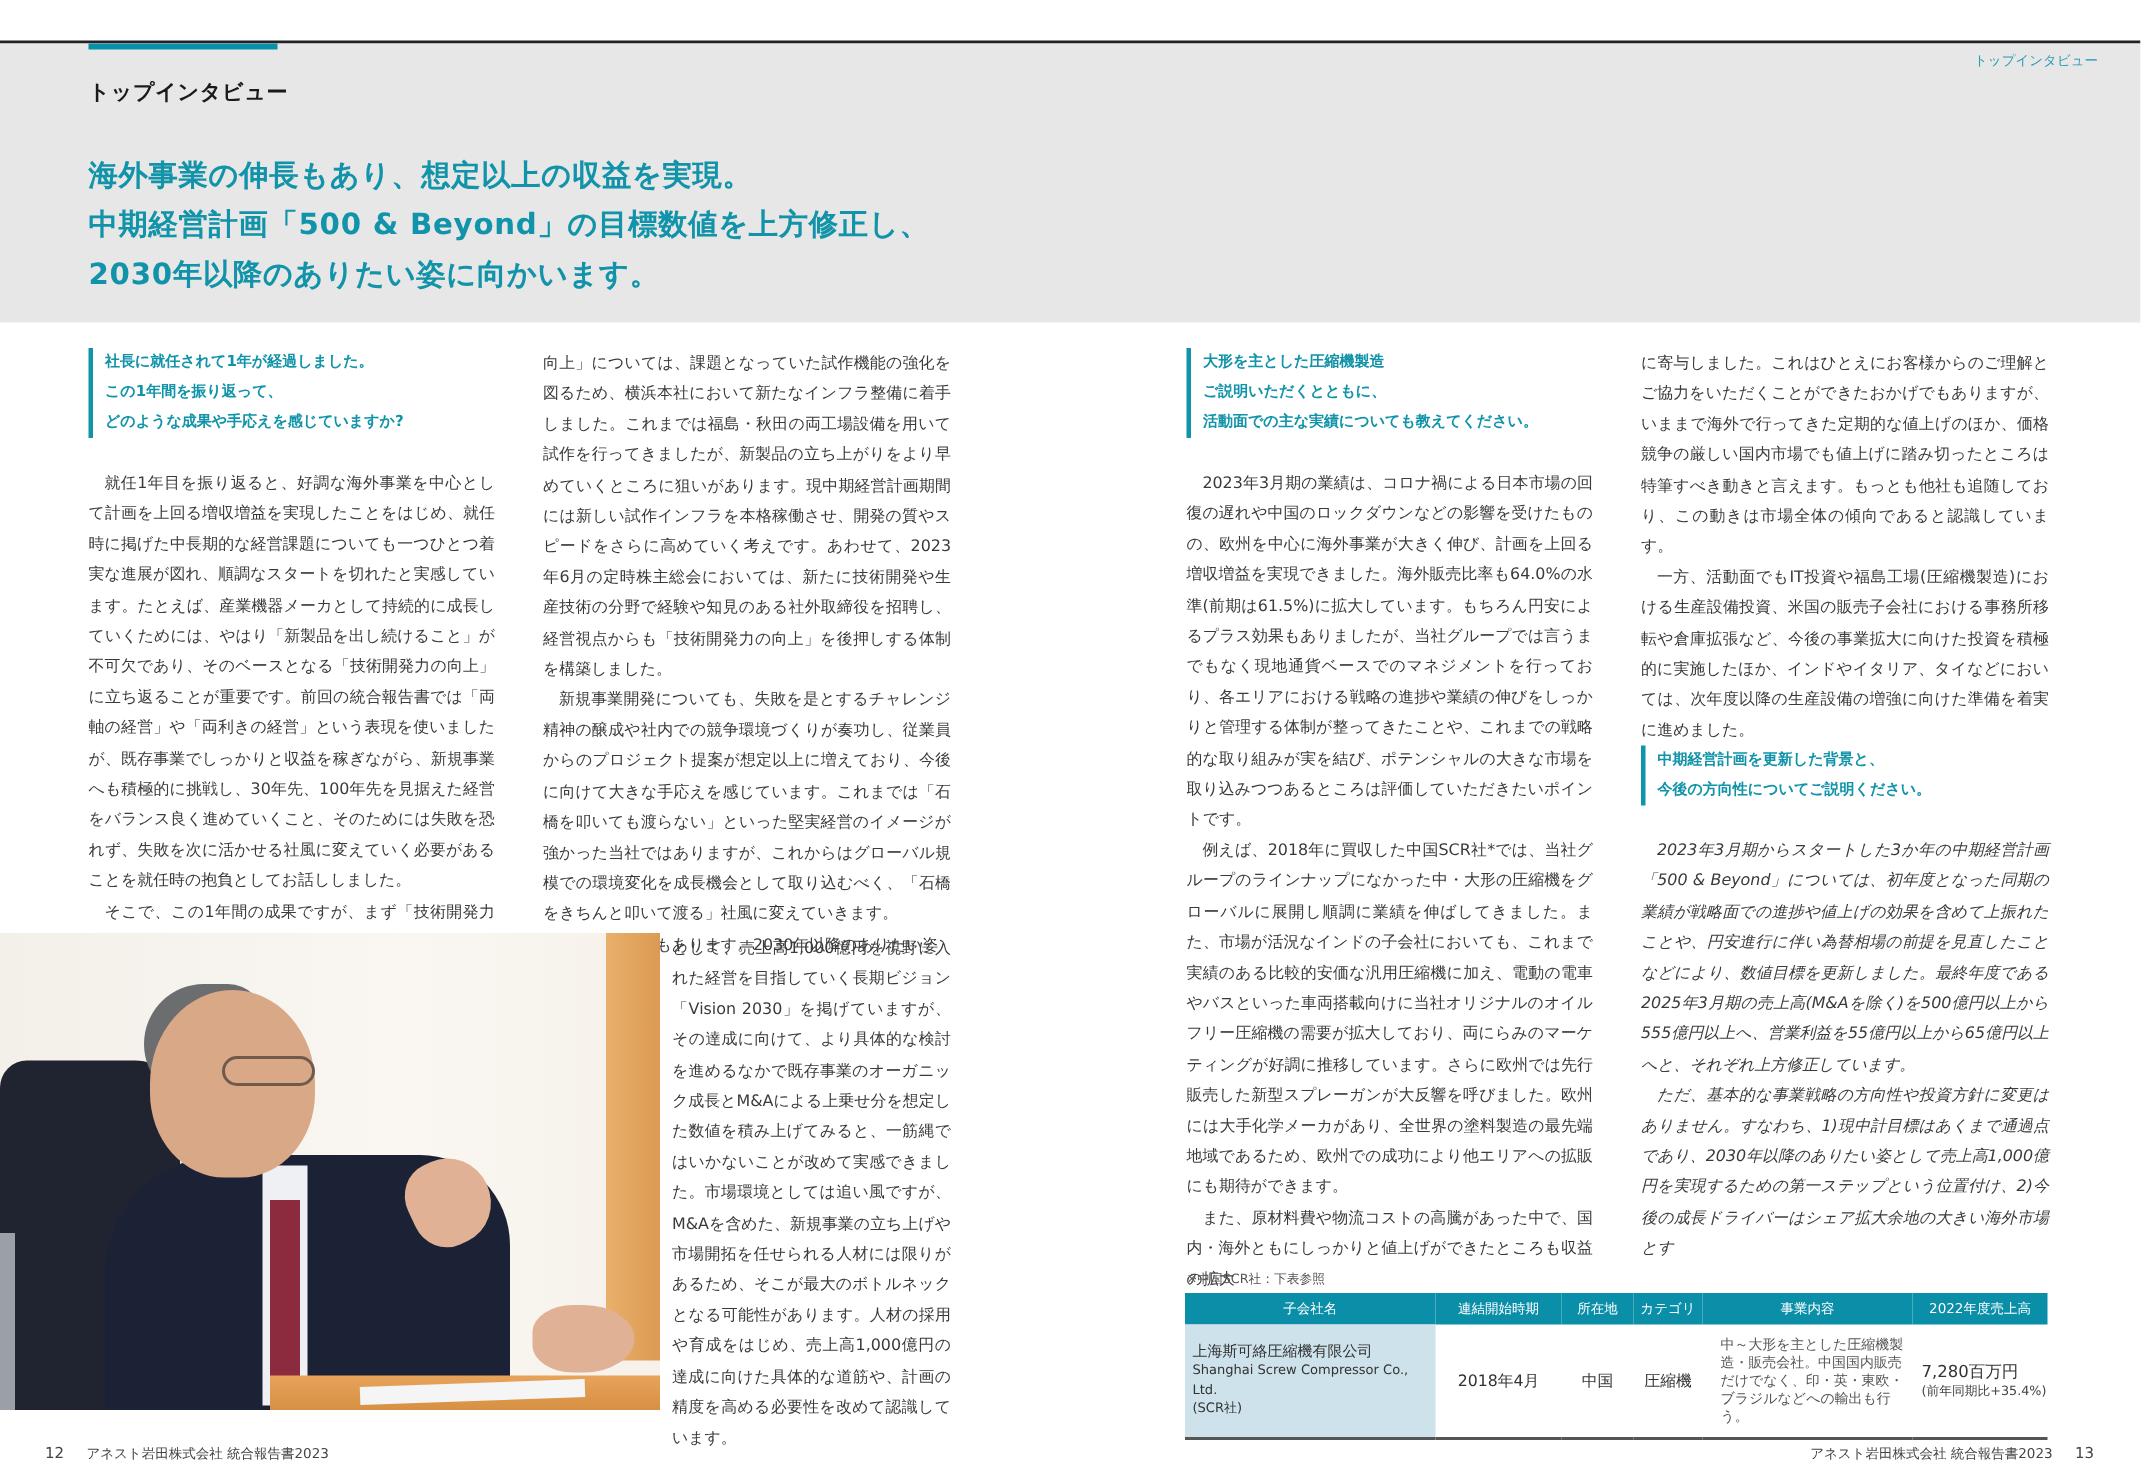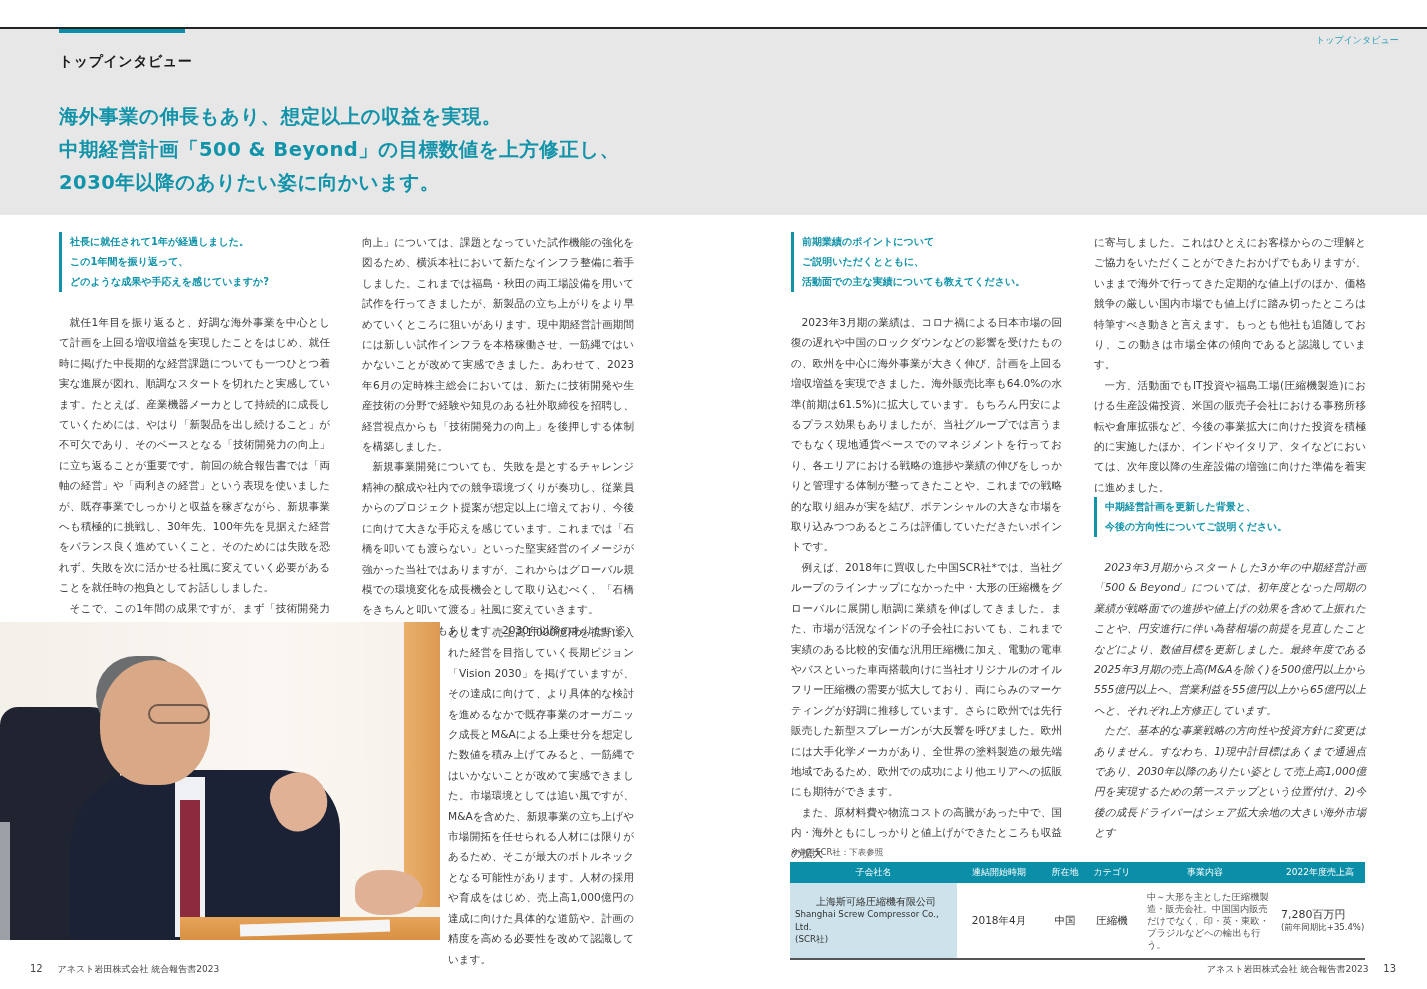--- a/index.html
+++ b/index.html
@@ -32,21 +32,21 @@
     .photo .hand1 { position: absolute; left: 272px; top: 150px; width: 55px; height: 58px; background: #e0b195; border-radius: 40% 50% 50% 40%; transform: rotate(-25deg); }
     .photo .hand2 { position: absolute; left: 355px; top: 248px; width: 68px; height: 45px; background: #e0b195; border-radius: 40% 50% 50% 40%; }
     .photo .desk { position: absolute; left: 180px; top: 295px; width: 260px; height: 30px; background: linear-gradient(180deg,#e6a35a,#d38b3d); }
     .photo .paper { position: absolute; left: 240px; top: 300px; width: 150px; height: 12px; background: #f5f5f5; transform: rotate(-2deg); }
 
     .note { position: absolute; left: 791px; top: 847px; font-size: 8.5px; color: #555555; }
     table.sub { position: absolute; left: 790px; top: 862px; width: 575px; border-collapse: collapse; font-size: 9.5px; padding-left: 44px; }
     table.sub th { background: #0b8fa8; color: #ffffff; font-weight: normal; height: 21px; font-size: 9px; text-align: center; }
     table.sub td { height: 76px; border-bottom: 2px solid #555555; vertical-align: middle; color: #333333; }
     table.sub td.name { background: #cde2ea; padding-left: 5px; width: 167px; line-height: 12.5px; }
-    table.sub td.name .jp { font-size: 10px; margin-left: 21px; }
+    table.sub td.name .jp { font-size: 10px; }
     table.sub td.name .en { font-size: 8.7px; }
     table.sub td.c { text-align: center; font-size: 10.5px; }
     table.sub td.desc { font-size: 9.3px; line-height: 12px; padding-left: 12px; color: #555; }
     table.sub td.sales { padding-left: 6px; }
     table.sub td.sales .amt { font-size: 11px; color: #333; }
     table.sub td.sales .yoy { font-size: 8.5px; color: #444; }
 
     .footer-left { position: absolute; left: 30px; top: 963px; font-size: 9px; color: #444444; }
     .footer-left .pn { margin-right: 12px; font-size: 10px; }
     .footer-right { position: absolute; right: 31px; top: 963px; font-size: 9px; color: #444444; }
@@ -72,21 +72,21 @@
   <div>この1年間を振り返って、</div>
   <div>どのような成果や手応えを感じていますか?</div>
 </div>
 
 <div class="body-col" style="left:59px; top:312px; width:271px;">
   <p>就任1年目を振り返ると、好調な海外事業を中心として計画を上回る増収増益を実現したことをはじめ、就任時に掲げた中長期的な経営課題についても一つひとつ着実な進展が図れ、順調なスタートを切れたと実感しています。たとえば、産業機器メーカとして持続的に成長していくためには、やはり「新製品を出し続けること」が不可欠であり、そのベースとなる「技術開発力の向上」に立ち返ることが重要です。前回の統合報告書では「両軸の経営」や「両利きの経営」という表現を使いましたが、既存事業でしっかりと収益を稼ぎながら、新規事業へも積極的に挑戦し、30年先、100年先を見据えた経営をバランス良く進めていくこと、そのためには失敗を恐れず、失敗を次に活かせる社風に変えていく必要があることを就任時の抱負としてお話ししました。</p>
   <p>そこで、この1年間の成果ですが、まず「技術開発力の</p>
 </div>
 
 <div class="body-col" style="left:362px; top:232px; width:272px;">
-  <p class="cont">向上」については、課題となっていた試作機能の強化を図るため、横浜本社において新たなインフラ整備に着手しました。これまでは福島・秋田の両工場設備を用いて試作を行ってきましたが、新製品の立ち上がりをより早めていくところに狙いがあります。現中期経営計画期間には新しい試作インフラを本格稼働させ、一筋縄ではいかないことが改めて実感できました。あわせて、2023年6月の定時株主総会においては、新たに技術開発や生産技術の分野で経験や知見のある社外取締役を招聘し、経営視点からも「技術開発力の向上」を後押しする体制を構築しました。</p>
+  <p class="cont">向上」については、課題となっていた試作機能の強化を図るため、横浜本社において新たなインフラ整備に着手しました。これまでは福島・秋田の両工場設備を用いて試作を行ってきましたが、新製品の立ち上がりをより早めていくところに狙いがあります。現中期経営計画期間には新しい試作インフラを本格稼働させ、開発の質やスピードをさらに高めていく考えです。あわせて、2023年6月の定時株主総会においては、新たに技術開発や生産技術の分野で経験や知見のある社外取締役を招聘し、経営視点からも「技術開発力の向上」を後押しする体制を構築しました。</p>
   <p>新規事業開発についても、失敗を是とするチャレンジ精神の醸成や社内での競争環境づくりが奏功し、従業員からのプロジェクト提案が想定以上に増えており、今後に向けて大きな手応えを感じています。これまでは「石橋を叩いても渡らない」といった堅実経営のイメージが強かった当社ではありますが、これからはグローバル規模での環境変化を成長機会として取り込むべく、「石橋をきちんと叩いて渡る」社風に変えていきます。</p>
   <p>もちろん課題もあります。2030年以降のありたい姿</p>
 </div>
 
 <div class="body-col" style="left:448px; top:622px; width:186px;">
   <p class="cont">として、売上高1,000億円を視野に入れた経営を目指していく長期ビジョン「Vision 2030」を掲げていますが、その達成に向けて、より具体的な検討を進めるなかで既存事業のオーガニック成長とM&amp;Aによる上乗せ分を想定した数値を積み上げてみると、一筋縄ではいかないことが改めて実感できました。市場環境としては追い風ですが、M&amp;Aを含めた、新規事業の立ち上げや市場開拓を任せられる人材には限りがあるため、そこが最大のボトルネックとなる可能性があります。人材の採用や育成をはじめ、売上高1,000億円の達成に向けた具体的な道筋や、計画の精度を高める必要性を改めて認識しています。</p>
 </div>
 
 <div class="photo">
   <div class="door"></div>
@@ -103,21 +103,21 @@
   <div class="paper"></div>
   <div class="hand2"></div>
 </div>
 
 <div class="footer-left">
   <span class="pn">12</span>
   <span>アネスト岩田株式会社 統合報告書2023</span>
 </div>
 
 <div class="question" style="left:791px; top:232px;">
-  <div>前期業績のポイントについて</div>
+  <div>大形を主とした圧縮機製造</div>
   <div>ご説明いただくとともに、</div>
   <div>活動面での主な実績についても教えてください。</div>
 </div>
 
 <div class="body-col" style="left:791px; top:312px; width:271px;">
   <p>2023年3月期の業績は、コロナ禍による日本市場の回復の遅れや中国のロックダウンなどの影響を受けたものの、欧州を中心に海外事業が大きく伸び、計画を上回る増収増益を実現できました。海外販売比率も64.0%の水準(前期は61.5%)に拡大しています。もちろん円安によるプラス効果もありましたが、当社グループでは言うまでもなく現地通貨ベースでのマネジメントを行っており、各エリアにおける戦略の進捗や業績の伸びをしっかりと管理する体制が整ってきたことや、これまでの戦略的な取り組みが実を結び、ポテンシャルの大きな市場を取り込みつつあるところは評価していただきたいポイントです。</p>
   <p>例えば、2018年に買収した中国SCR社*では、当社グループのラインナップになかった中・大形の圧縮機をグローバルに展開し順調に業績を伸ばしてきました。また、市場が活況なインドの子会社においても、これまで実績のある比較的安価な汎用圧縮機に加え、電動の電車やバスといった車両搭載向けに当社オリジナルのオイルフリー圧縮機の需要が拡大しており、両にらみのマーケティングが好調に推移しています。さらに欧州では先行販売した新型スプレーガンが大反響を呼びました。欧州には大手化学メーカがあり、全世界の塗料製造の最先端地域であるため、欧州での成功により他エリアへの拡販にも期待ができます。</p>
   <p>また、原材料費や物流コストの高騰があった中で、国内・海外ともにしっかりと値上げができたところも収益の拡大</p>
 </div>
 

